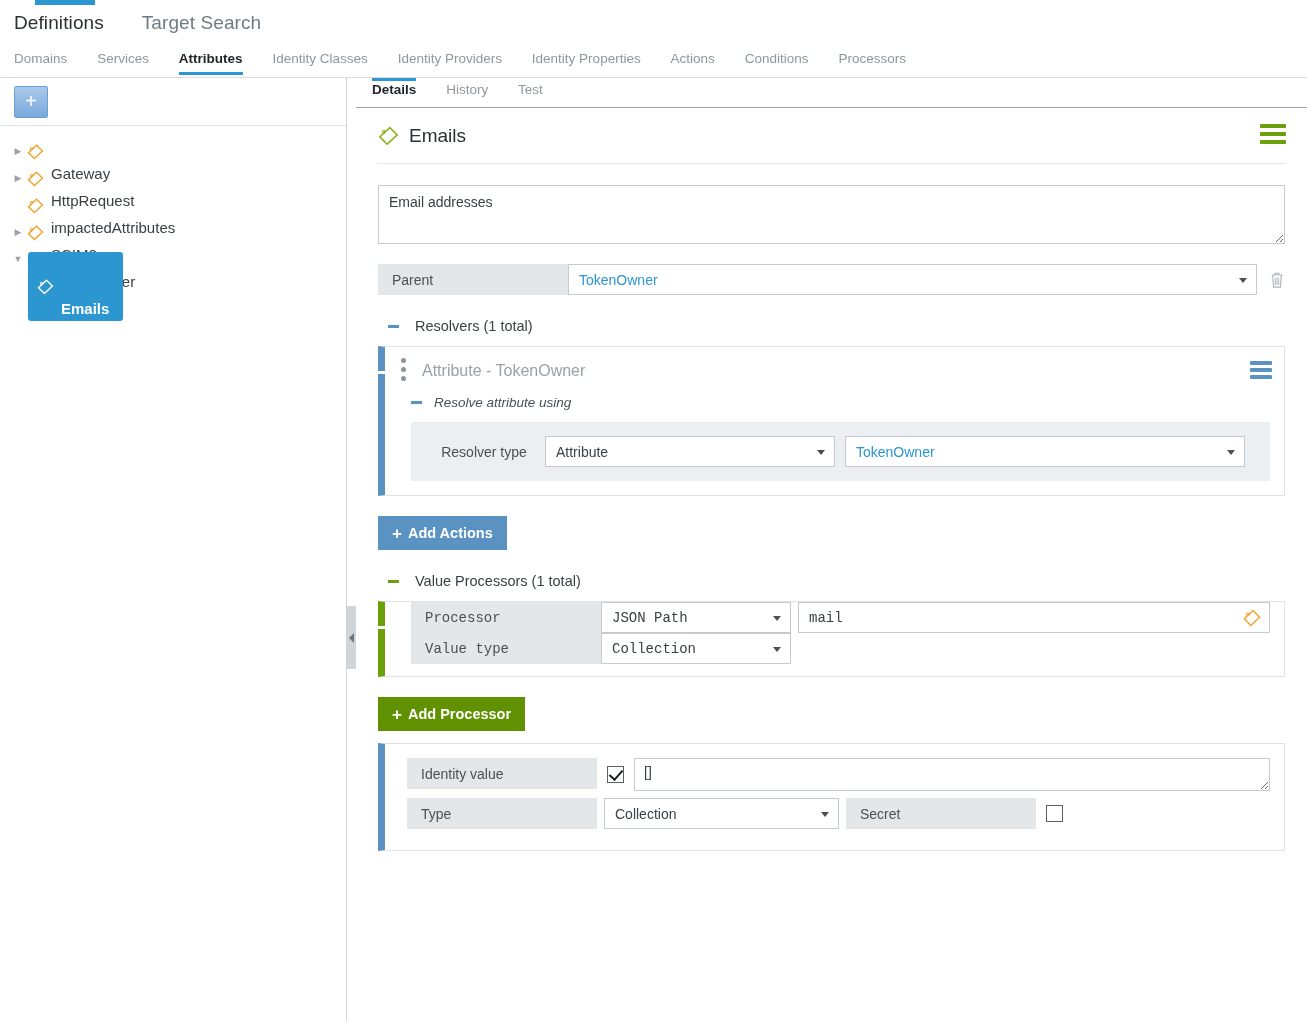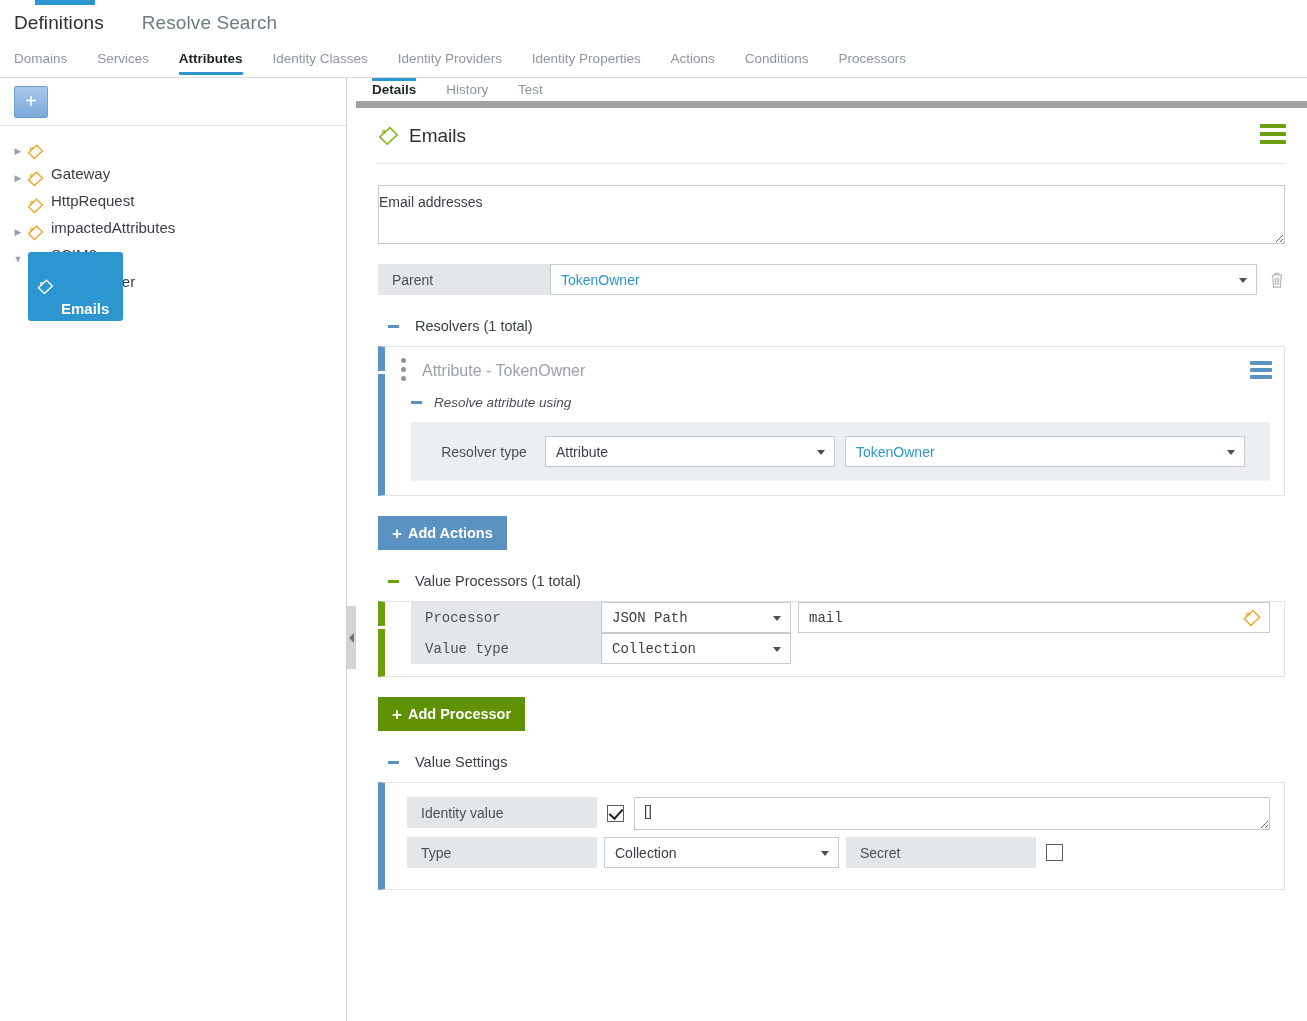--- a/index.html
+++ b/index.html
@@ -79,21 +79,21 @@
     content: ""; position: absolute; left: 2px; top: 27px;
     border-top: 5px solid transparent; border-bottom: 5px solid transparent;
     border-right: 5px solid #6d7479;
   }
 
   
   .detail {
     position: absolute; left: 356px; top: 78px; width: 951px; height: 943px;
     background: #fff; overflow: hidden;
   }
-  .detail-tabs { height: 30px; border-bottom: 7px solid #a3a3a3; padding-left: 16px; }
+  .detail-tabs { height: 30px; border-bottom: 1px solid #a3a3a3; padding-left: 16px; }
   .d-tab {
     display: inline-block; font-size: 13.5px; color: #8e979d; padding: 4px 0 8px 0;
     margin-right: 26px; cursor: pointer; position: relative;
   }
   .d-tab.active { color: #1f2427; font-weight: bold; }
   .d-tab.active::before {
     content: ""; position: absolute; left: 0; right: 0; top: -1px; height: 4px; background: #2b96cf;
   }
   .detail-body { padding: 0 22px 0 22px; }
 
@@ -104,30 +104,30 @@
   .entity-title { font-size: 19px; color: #2b3034; padding-left: 10px; }
   .burger { margin-left: auto; width: 26px; cursor: pointer; }
   .burger span { display: block; height: 4px; border-radius: 1px; margin-bottom: 4px; }
   .burger.green span { background: #6ba00b; }
   .burger.blue span { background: #5a93c2; }
   .burger.blue { width: 22px; }
   .burger.blue span { height: 4px; margin-bottom: 3px; }
 
   .desc-area {
     width: 100%; height: 59px; margin-top: 21px; border: 1px solid #c5cbd0;
-    padding: 8px 0; font-family: "Liberation Sans", sans-serif; font-size: 14px;
+    padding: 8px 10px; font-family: "Liberation Sans", sans-serif; font-size: 14px;
     color: #3a4045; resize: vertical; outline: none;
   }
 
   .field-row { display: flex; align-items: stretch; margin-top: 17px; }
   .field-label {
     background: #e4e7e9; color: #4a5055; font-size: 14px;
     display: flex; align-items: center; padding: 0 14px; height: 31px;
   }
-  .lbl-parent { width: 172px; }
+  .lbl-parent { width: 190px; }
   .select-box {
     position: relative; height: 31px; border: 1px solid #c5cbd0; background: #fff;
     display: flex; align-items: center; padding: 0 26px 0 10px; font-size: 14px; color: #3a4045;
     cursor: pointer;
   }
   .select-box .caret {
     position: absolute; right: 9px; top: 13px; width: 0; height: 0;
     border-left: 4px solid transparent; border-right: 4px solid transparent;
     border-top: 5px solid #4a5055;
   }
@@ -204,21 +204,21 @@
 </style>
 </head>
 <body>
 
 <div class="app">
 
   <div class="top-header">
     <div class="app-tabs">
       <div class="app-tab-marker"></div>
       <span class="app-tab active">Definitions</span>
-      <span class="app-tab">Resolve Search</span>
+      <span class="app-tab">Target Search</span>
     </div>
     <div class="sub-tabs">
       <span class="sub-tab">Domains</span>
       <span class="sub-tab">Services</span>
       <span class="sub-tab active">Attributes</span>
       <span class="sub-tab">Identity Classes</span>
       <span class="sub-tab">Identity Providers</span>
       <span class="sub-tab">Identity Properties</span>
       <span class="sub-tab">Actions</span>
       <span class="sub-tab">Conditions</span>
@@ -430,24 +430,20 @@
           </div>
         </div>
       </div>
 
       <button class="btn green">
         <span class="plus">+</span>
         <span>Add Processor</span>
       </button>
 
       
-      <div class="section-head">
-        <span class="collapse-dash blue"></span>
-        <span class="section-title">Value Settings</span>
-      </div>
 
       <div class="vs-card">
         <div class="vs-row">
           <div class="field-label vs-label">Identity value</div>
           <span class="checkbox checked"></span>
           <textarea class="def-textarea" style="">[]</textarea>
         </div>
         <div class="vs-row">
           <div class="field-label vs-label">Type</div>
           <div class="select-box" style="width:235px;margin-left:7px;">

